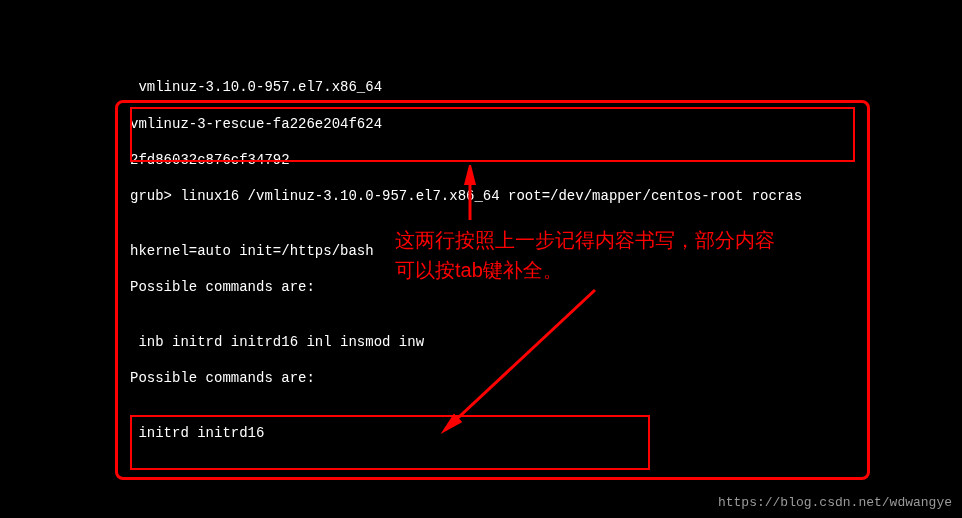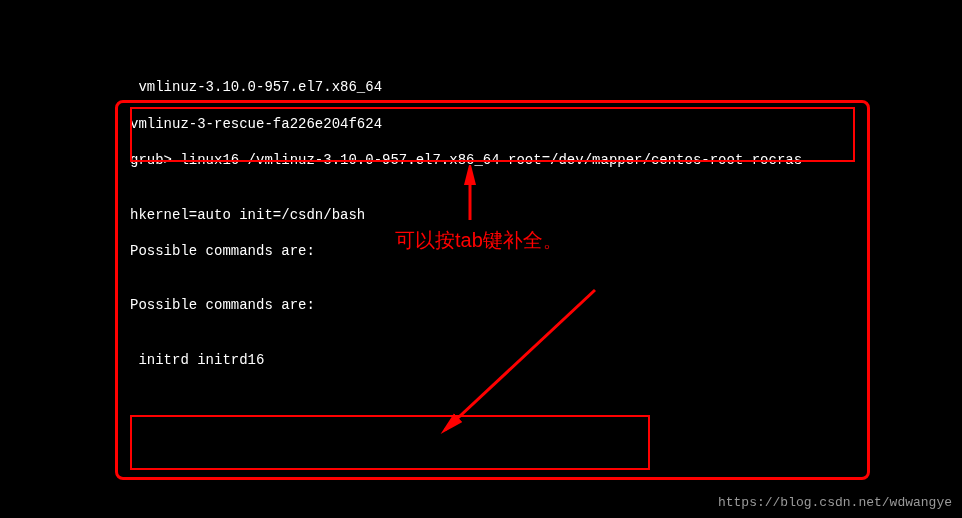--- a/index.html
+++ b/index.html
@@ -69,25 +69,27 @@
       font-family: Liberation Mono, monospace;
       font-size: 13px;
     }
   </style>
 </head>
 <body>
 
 <div class="terminal">
 <div> vmlinuz-3.10.0-957.el7.x86_64</div>
 <div>vmlinuz-3-rescue-fa226e204f624</div>
+<div>2fd86032c876cf34792</div>
 <div>grub&gt; linux16 /vmlinuz-3.10.0-957.el7.x86_64 root=/dev/mapper/centos-root rocras</div>
 <div></div>
-<div>hkernel=auto init=/csdn/bash</div>
+<div>hkernel=auto init=/https/bash</div>
 <div>Possible commands are:</div>
 <div></div>
+<div> inb initrd initrd16 inl insmod inw</div>
 <div>Possible commands are:</div>
 <div></div>
 <div> initrd initrd16</div>
 
 
 <div></div>
 
 
 
 
@@ -113,16 +115,17 @@
 <svg class="arrow" style="left:430px; top:280px;" width="180" height="160">
   <defs>
     <marker id="ah2" markerWidth="8" markerHeight="8" refX="6" refY="2" orient="auto">
       <polygon points="0 0, 8 2, 0 4" fill="#ff0000"></polygon>
     </marker>
   </defs>
   <line x1="165" y1="10" x2="15" y2="150" stroke="#ff0000" stroke-width="3" marker-end="url(#ah2)"></line>
 </svg>
 
 <div class="annotation">
+  <div>这两行按照上一步记得内容书写，部分内容</div>
   <div>可以按tab键补全。</div>
 </div>
 
 <div class="watermark">https://blog.csdn.net/wdwangye</div>
 
 </body></html>

